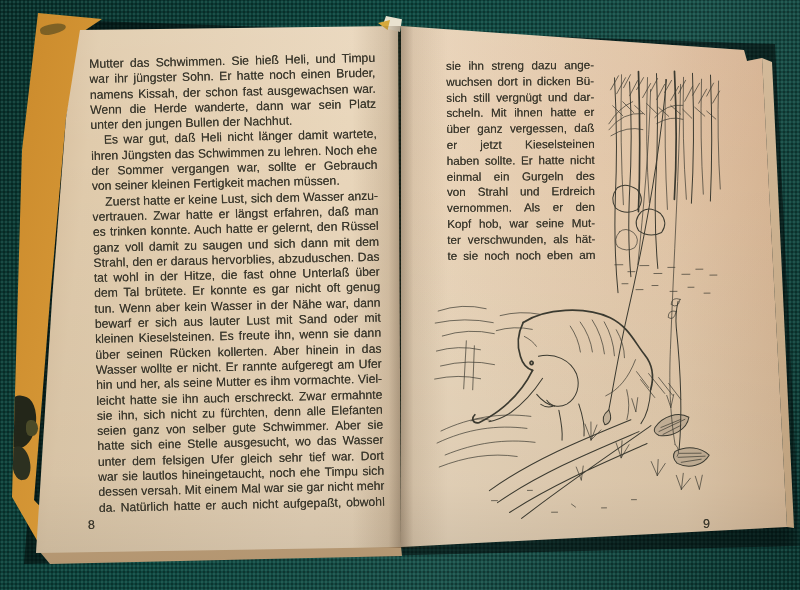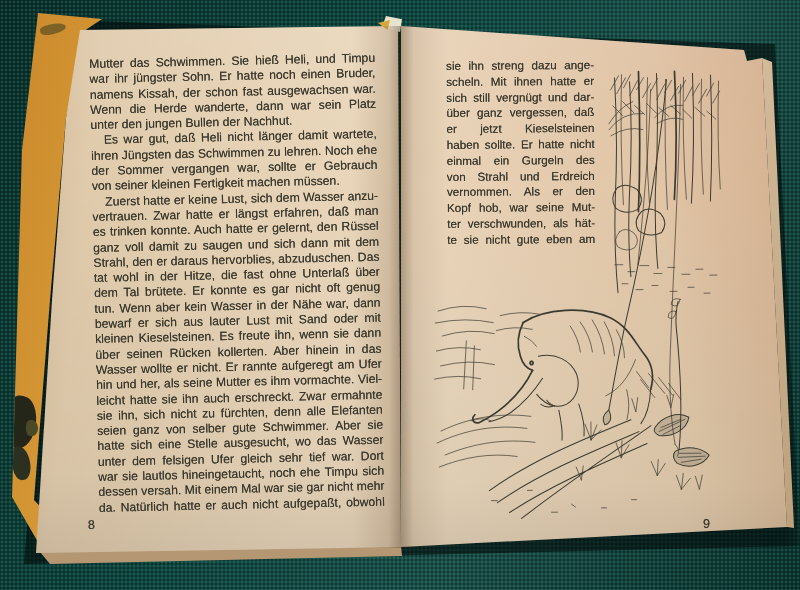--- a/index.html
+++ b/index.html
@@ -120,31 +120,32 @@
       <div class="text-line">hatte sich eine Stelle ausgesucht, wo das Wasser</div>
       <div class="text-line">unter dem felsigen Ufer gleich sehr tief war. Dort</div>
       <div class="text-line">war sie lautlos hineingetaucht, noch ehe Timpu sich</div>
       <div class="text-line">dessen versah. Mit einem Mal war sie gar nicht mehr</div>
       <div class="text-line">da. Natürlich hatte er auch nicht aufgepaßt, obwohl</div>
     </div>
   <div class="pageno pageno-left">8</div>
 
   <div class="booktext text-right">
       <div class="text-line">sie ihn streng dazu ange-</div>
+      <div class="text-line">wuchsen dort in dicken Bü-</div>
+      <div class="text-line">sich still vergnügt und dar-</div>
       <div class="text-line">scheln. Mit ihnen hatte er</div>
-      <div class="text-line">sich still vergnügt und dar-</div>
       <div class="text-line">über ganz vergessen, daß</div>
       <div class="text-line">er jetzt Kieselsteinen</div>
       <div class="text-line">haben sollte. Er hatte nicht</div>
       <div class="text-line">einmal ein Gurgeln des</div>
       <div class="text-line">von Strahl und Erdreich</div>
       <div class="text-line">vernommen. Als er den</div>
       <div class="text-line">Kopf hob, war seine Mut-</div>
       <div class="text-line">ter verschwunden, als hät-</div>
-      <div class="text-line">te sie nicht gute eben am</div>
+      <div class="text-line">te sie noch noch eben am</div>
     </div>
   <div class="pageno pageno-right">9</div>
 
   <svg class="illustration" viewBox="0 0 310 460" role="img" aria-label="Young elephant at a jungle waterhole dipping its trunk into rippling water beside a grassy bank, with dense trees, hanging vines, rocks and two large leaves">
     <g>
       <path class="thin" d="M182,30 l8,-14 M188,34 l9,-16 M195,28 l7,-13 M201,36 l8,-15 M208,30 l7,-12 M214,38 l8,-14 M222,32 l7,-13 M228,40 l8,-15 M236,33 l7,-12 M242,41 l8,-14 M250,34 l7,-13 M256,42 l8,-15 M264,36 l7,-12 M270,44 l8,-14 M278,37 l7,-13 M284,44 l7,-12"></path>
       <path class="thin" d="M184,46 l10,10 M194,42 l11,11 M206,46 l10,9 M218,44 l10,10 M230,48 l10,9 M242,46 l10,9 M254,50 l9,9 M266,48 l10,9 M278,52 l9,8"></path>
       <path class="thin" d="M180,70 q14,-18 34,-16 M182,76 q16,-10 32,-6 M180,64 q10,-16 24,-22 M226,58 q12,-14 28,-12 M228,64 q14,-8 26,-4"></path>
     </g>
     <g>

